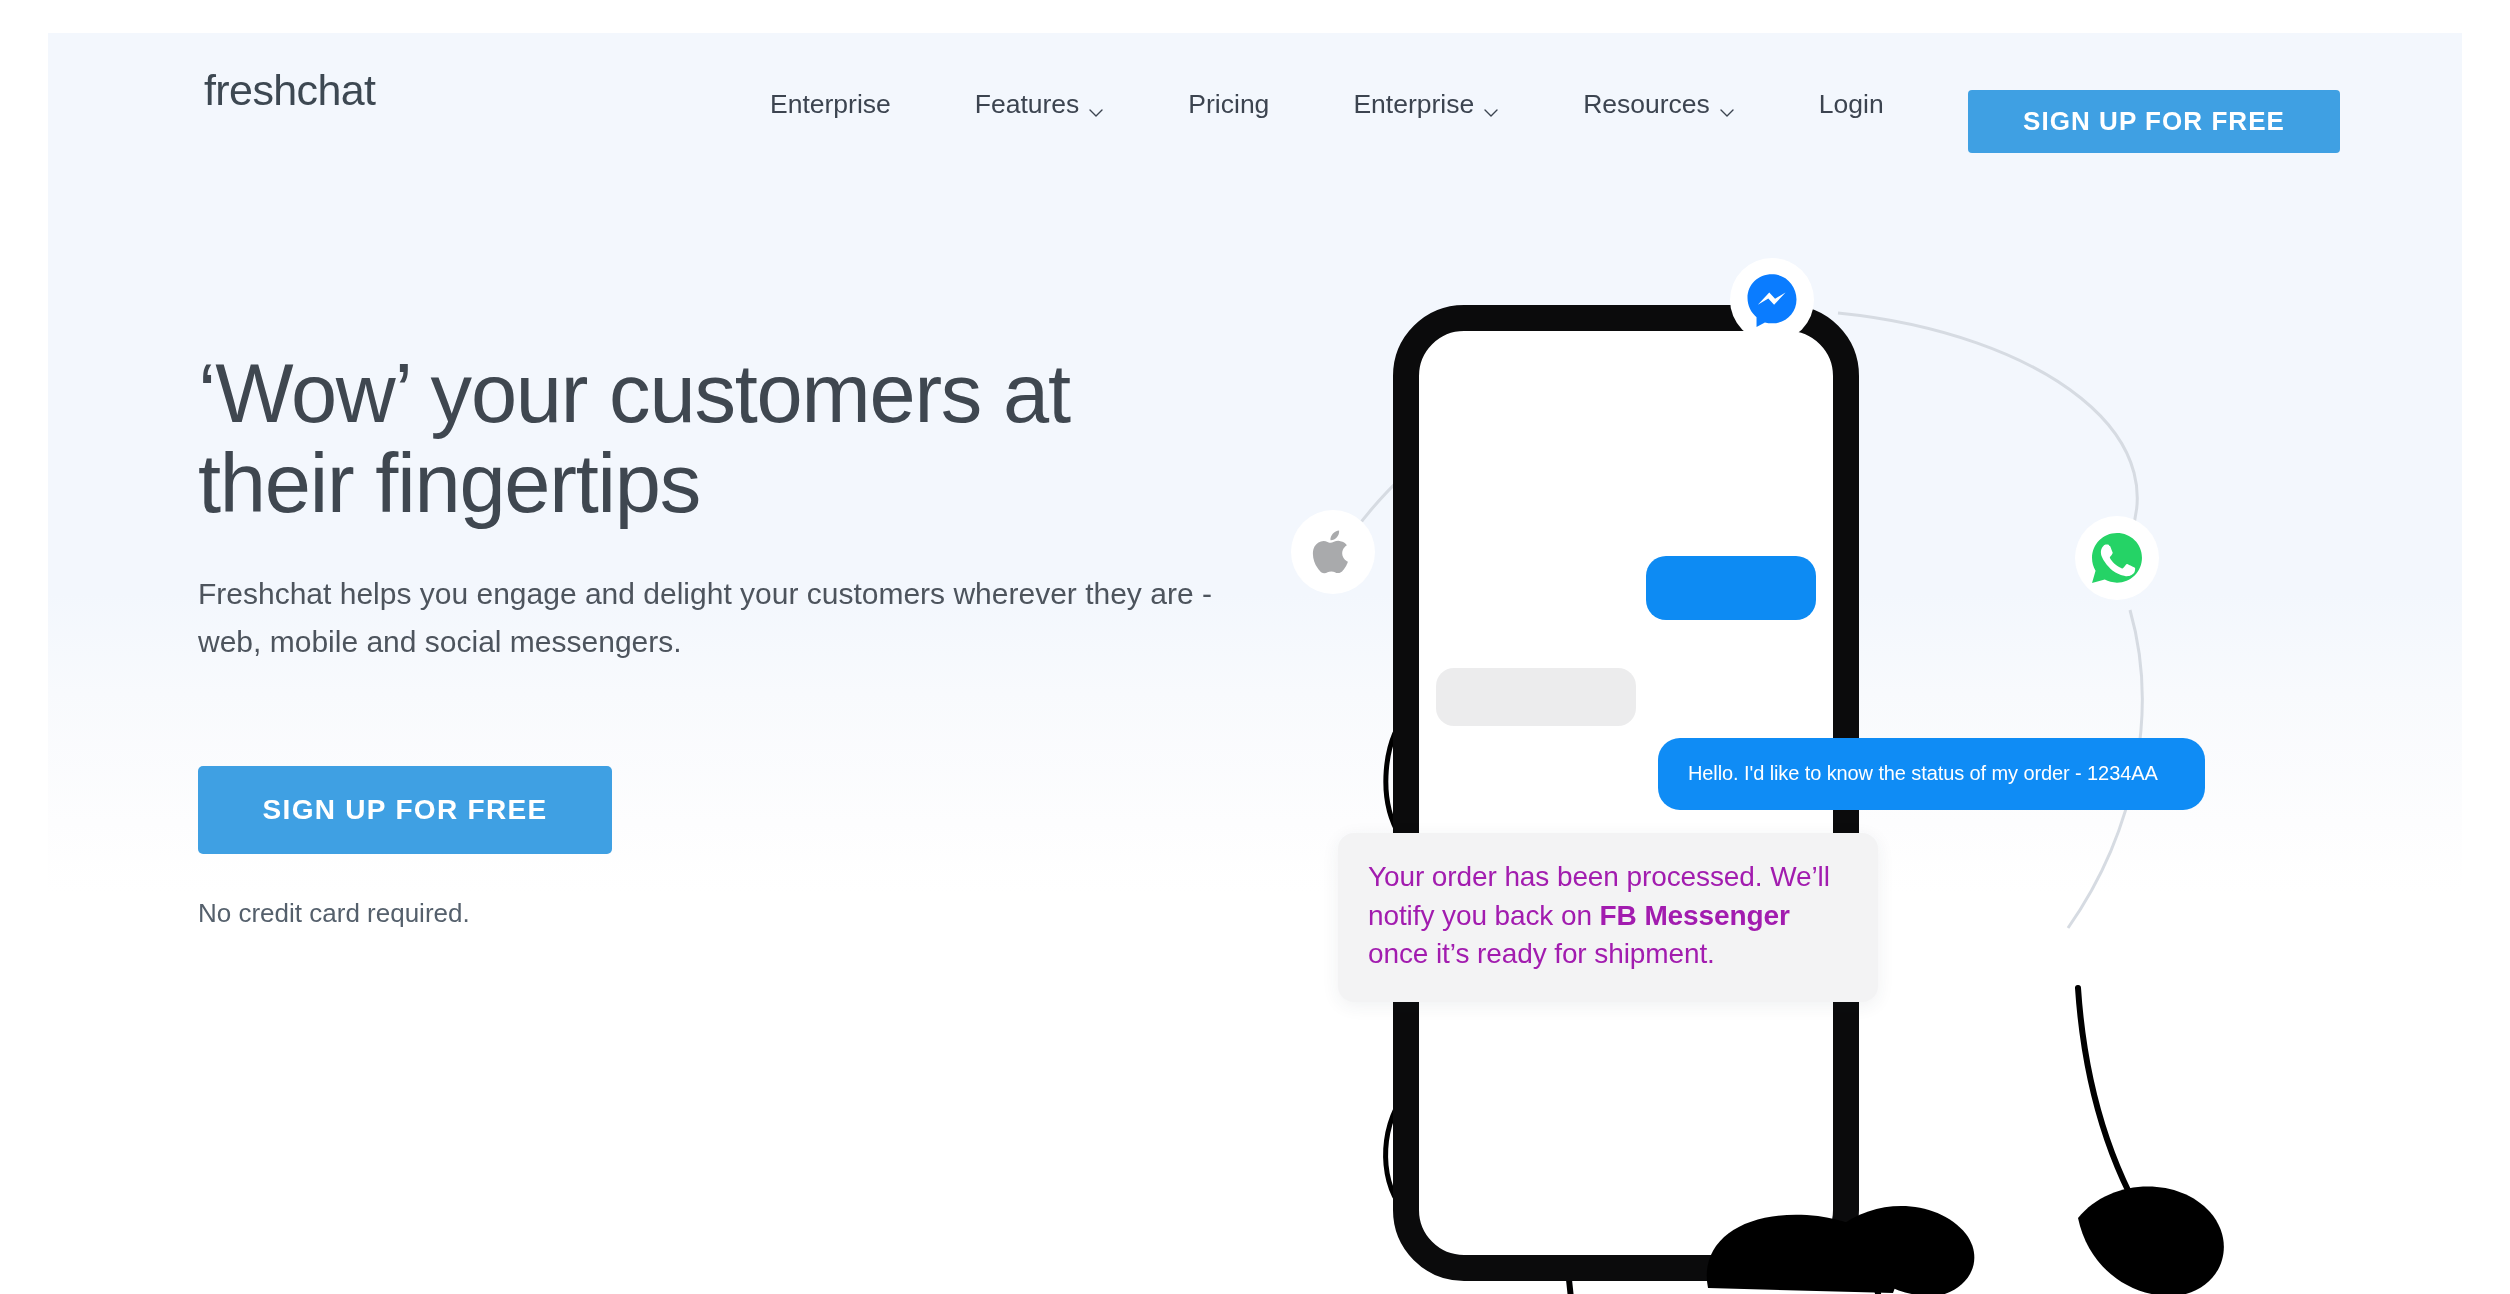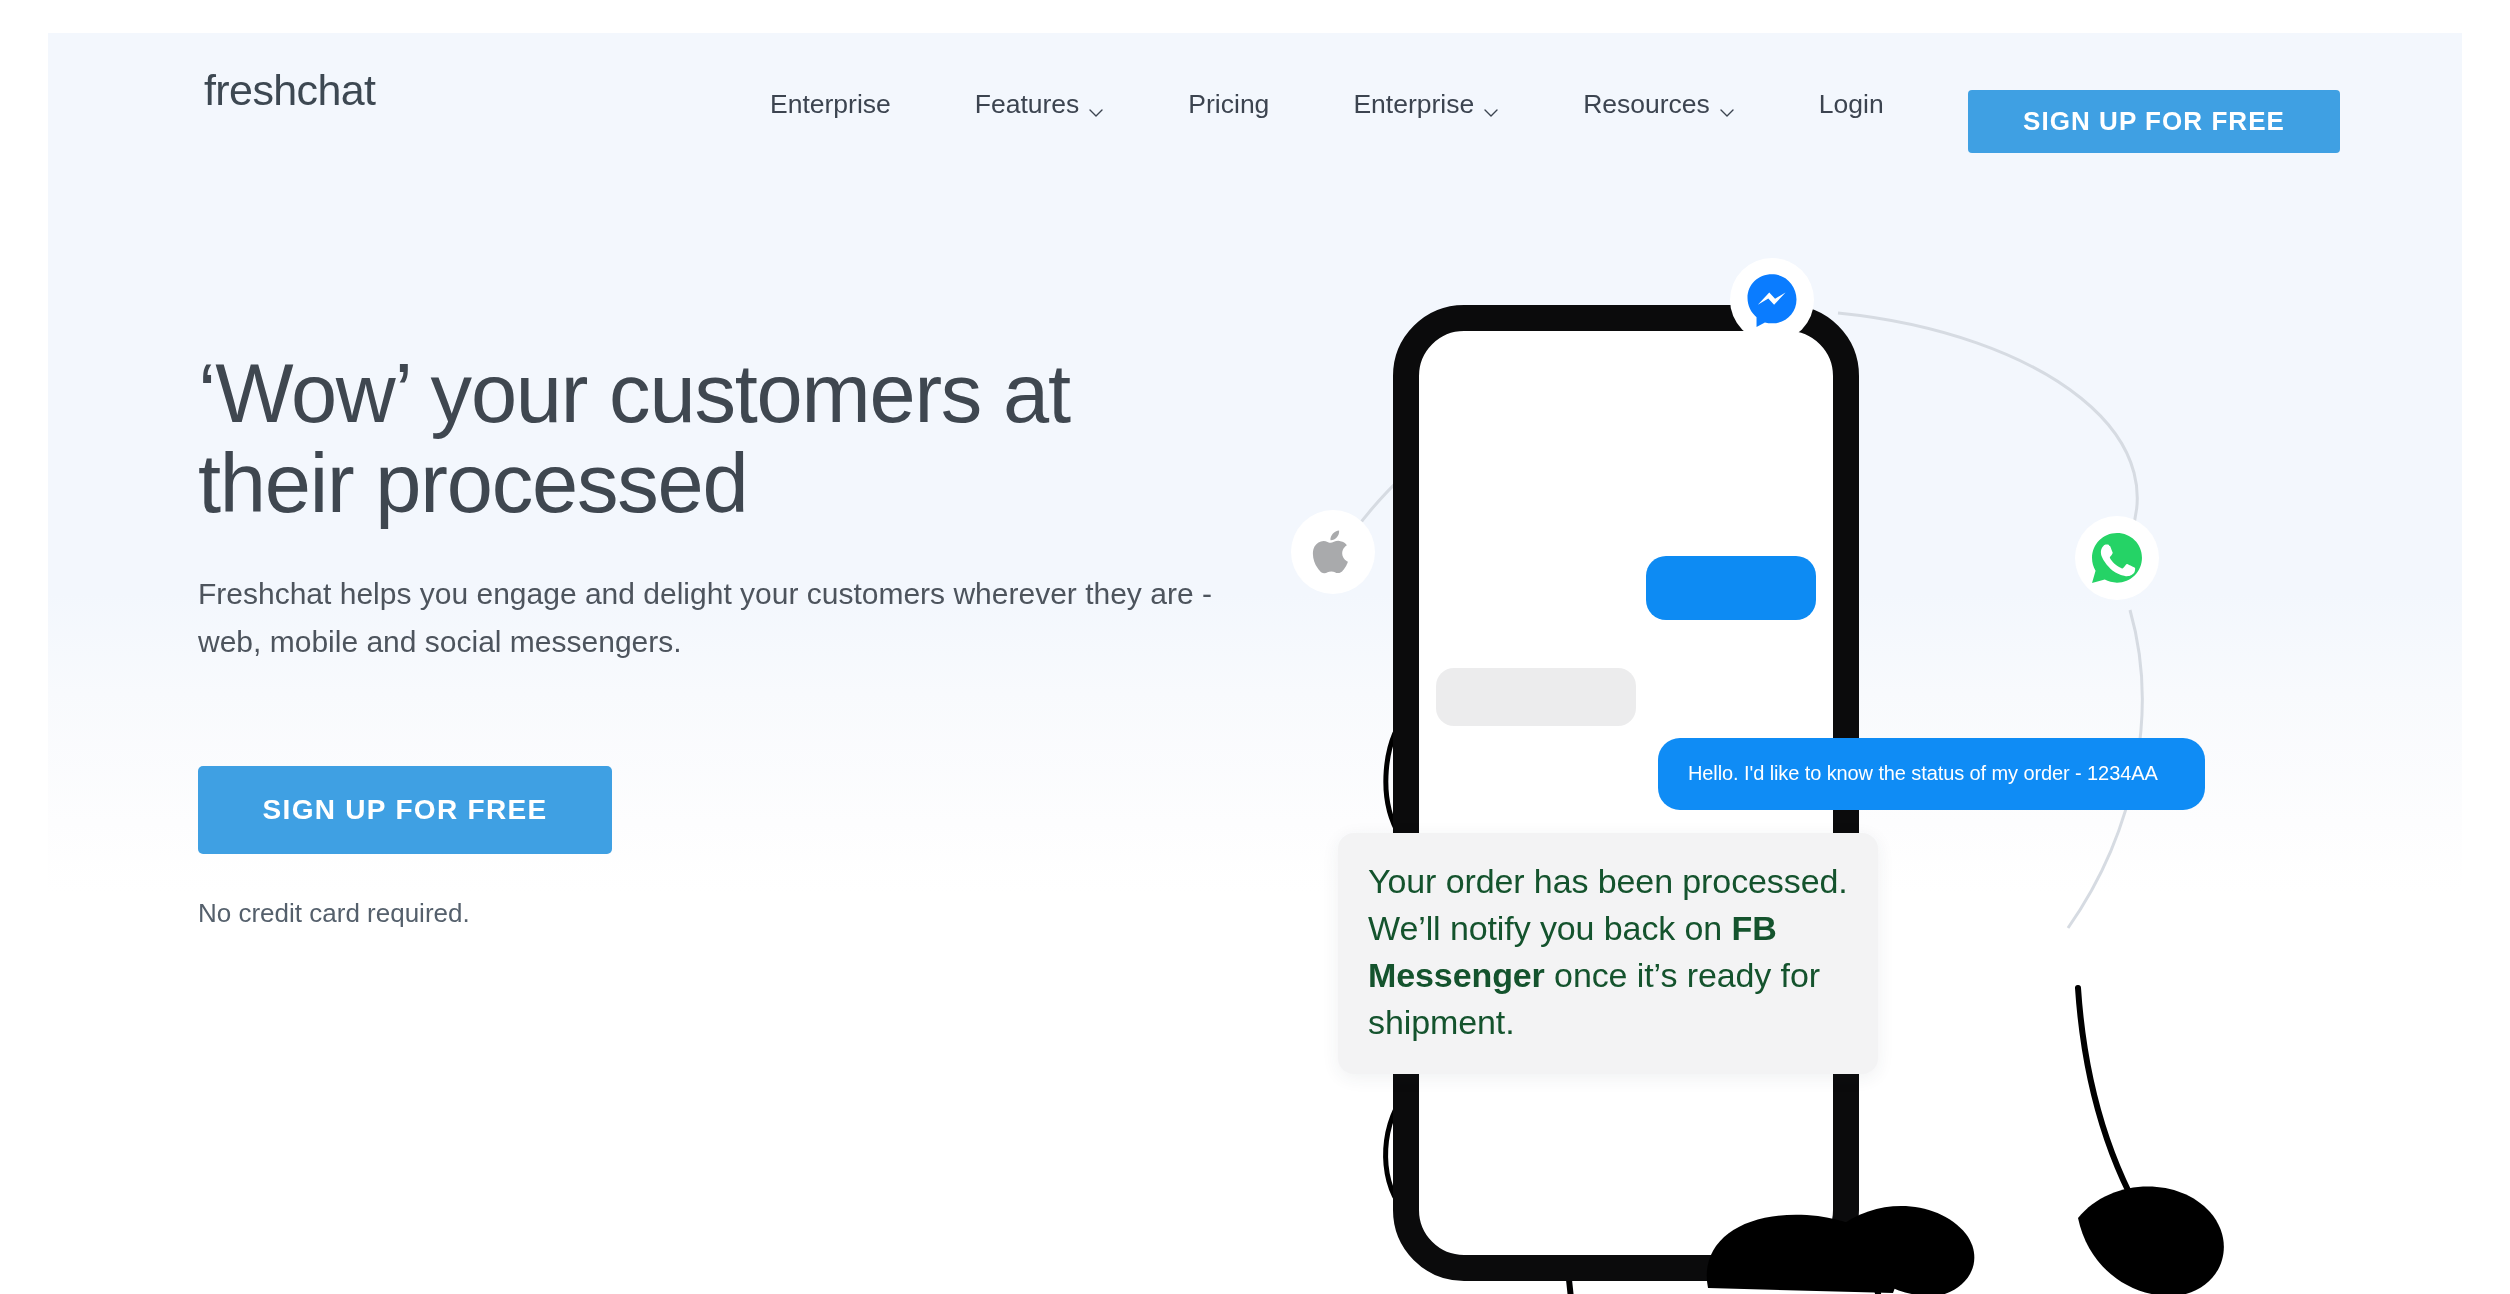--- a/index.html
+++ b/index.html
@@ -172,22 +172,22 @@
     z-index: 6;
   }
   .bubble-white {
     position: absolute;
     left: 60px;
     top: 545px;
     width: 540px;
     padding: 25px 30px 28px 30px;
     background: #f3f3f4;
     border-radius: 16px;
-    color: #14532d;
-    font-size: 34px;
+    color: #a21caf;
+    font-size: 28px;
     line-height: 1.38;
     letter-spacing: -0.1px;
     box-shadow: 0 4px 18px rgba(40,50,70,0.07);
     z-index: 7;
   }
   .bubble-white b { font-weight: 700; }
 
   .badge {
     position: absolute;
     border-radius: 50%;
@@ -254,21 +254,21 @@
     </nav>
 
     <button class="navcta">SIGN UP FOR FREE</button>
   </div>
 
   <div class="hero-left">
 
 
     <h1 class="headline">
       <span>‘Wow’ your customers at</span><br>
-      <span>their processed</span>
+      <span>their fingertips</span>
     </h1>
 
     <p class="subhead">Freshchat helps you engage and delight your customers wherever they are - web, mobile and social messengers.</p>
 
     <button class="hero-cta">SIGN UP FOR FREE</button>
 
     <div class="nocard">No credit card required.</div>
   </div>
 
   <div class="illus">

